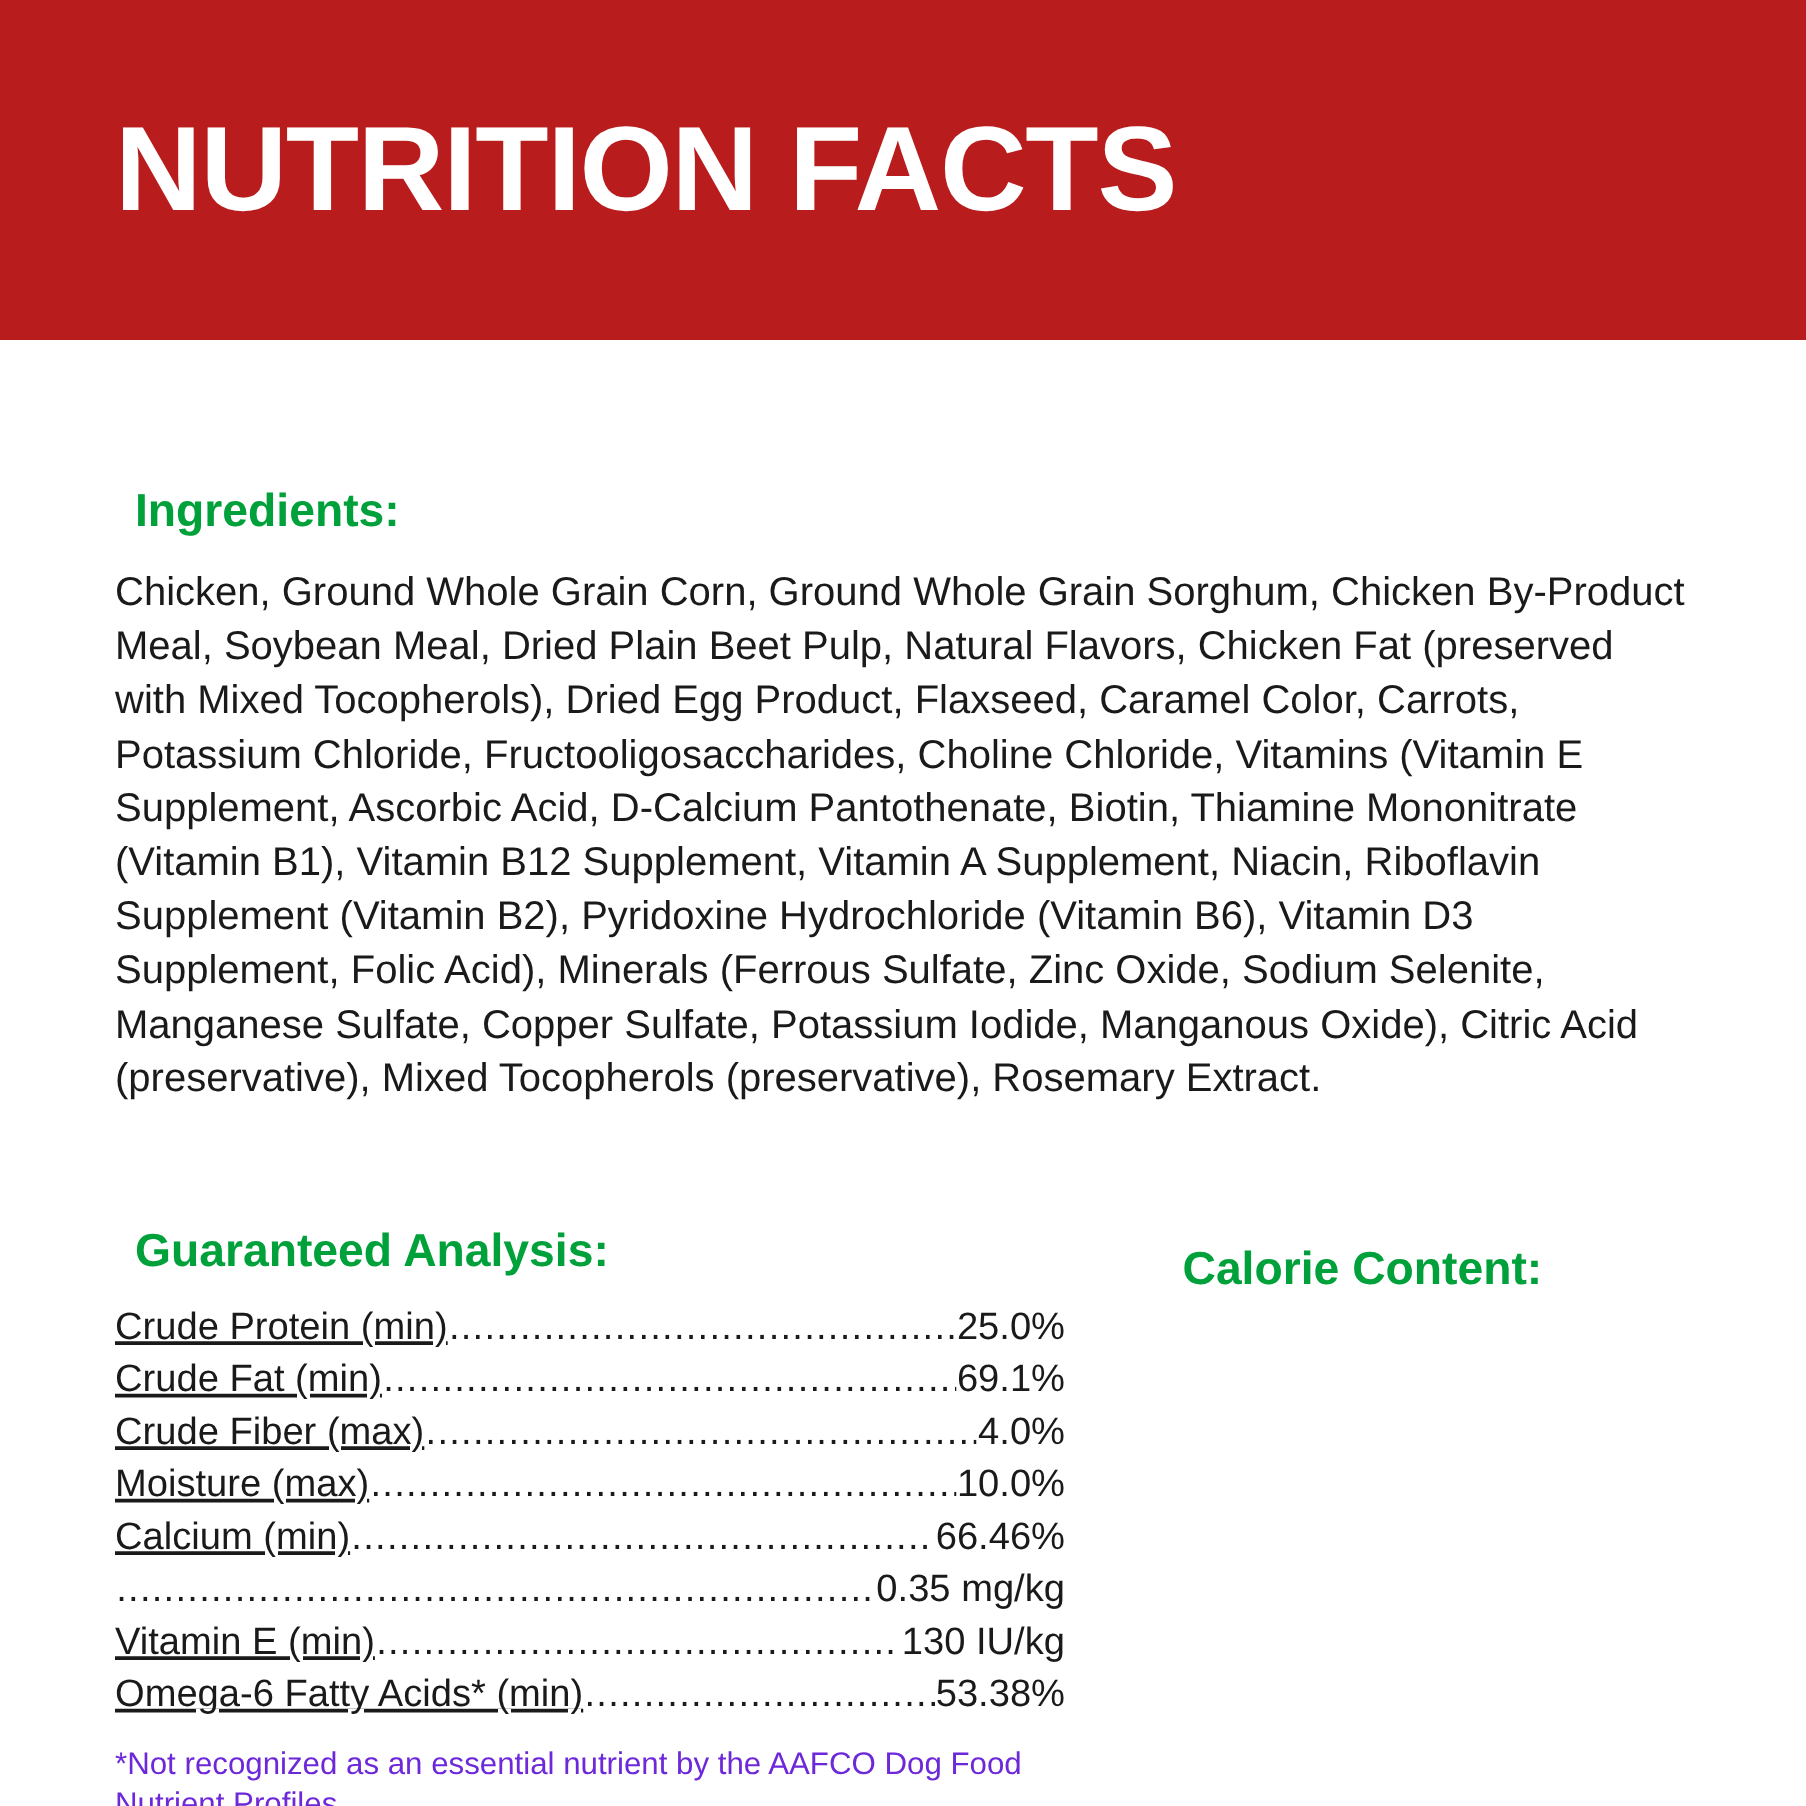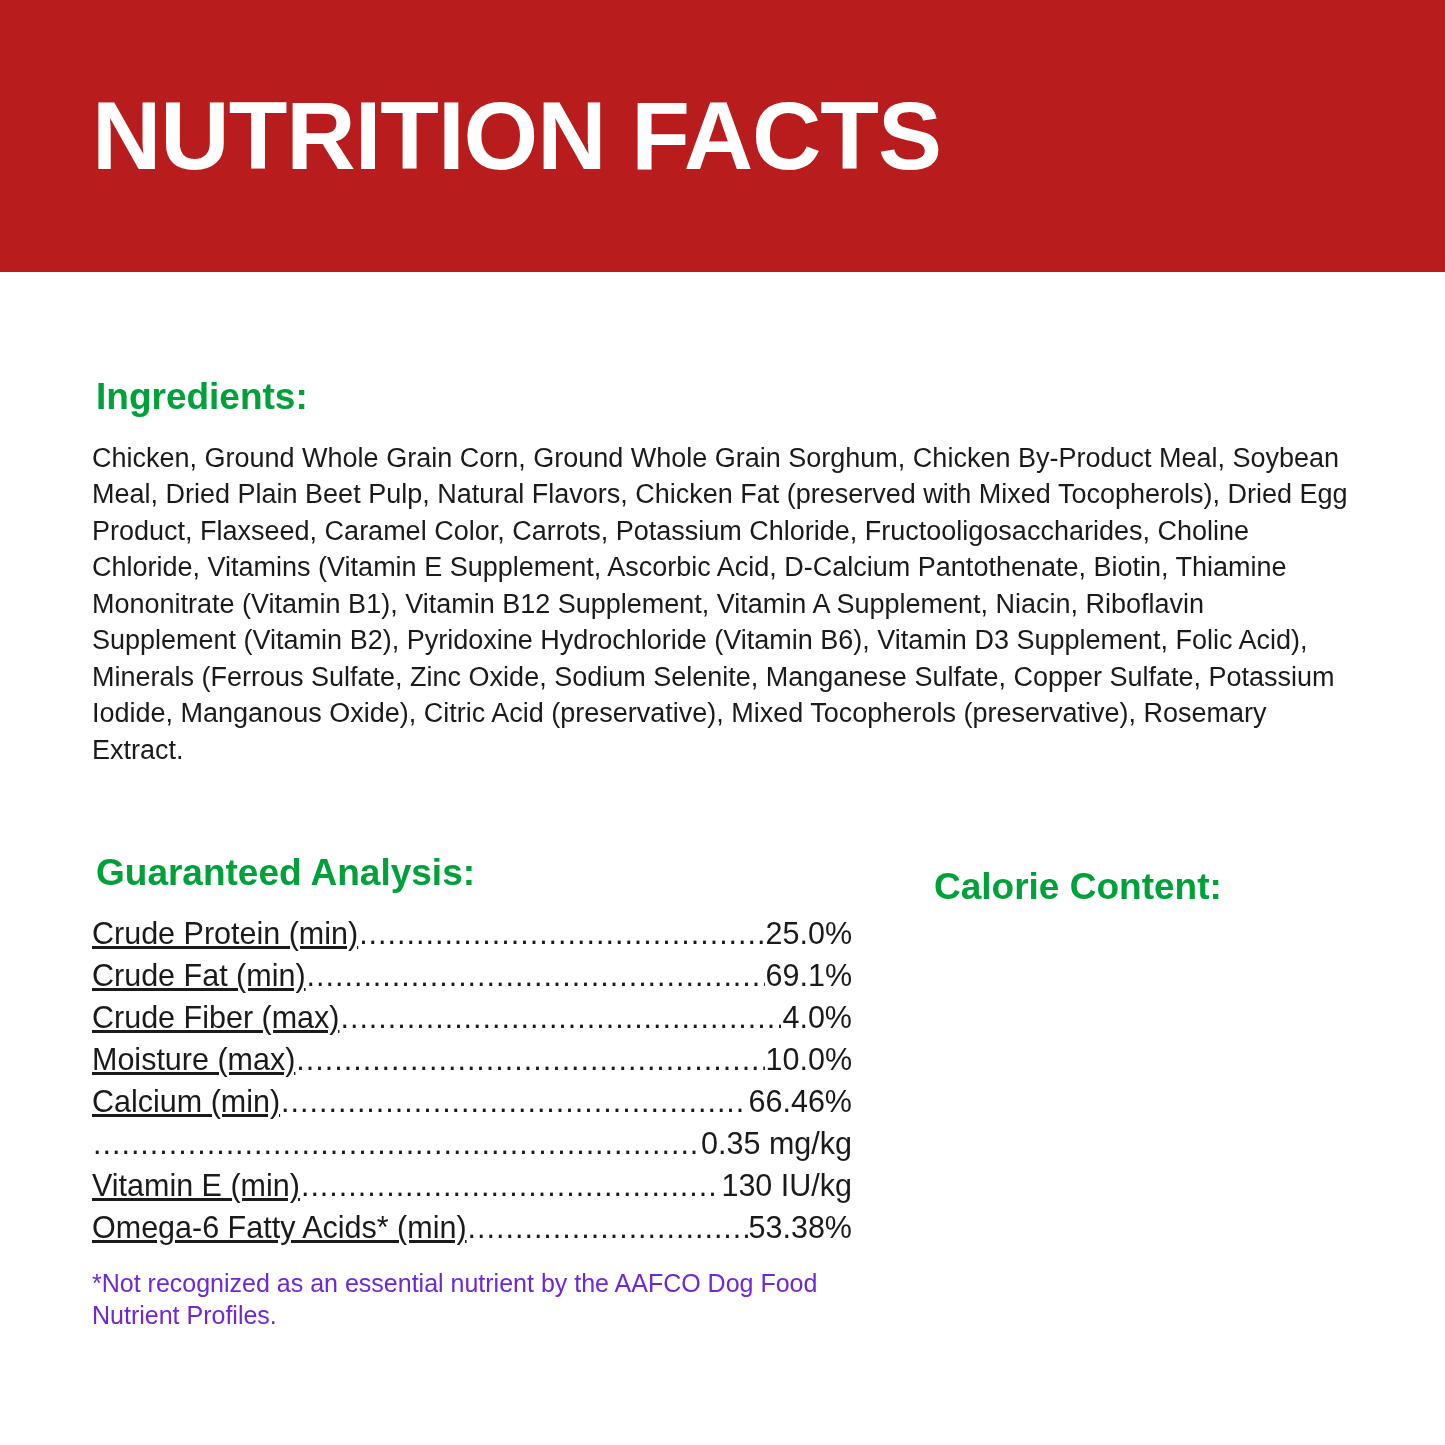--- a/index.html
+++ b/index.html
@@ -35,27 +35,27 @@
     line-height: 1;
   }
   .content {
     padding: 0 92px;
     box-sizing: border-box;
   }
   .section-heading {
     color: #00a13a;
     font-weight: bold;
     font-size: 37px;
-    margin: 4px;
+    margin: 16px;
   }
   .ingredients-heading {
     padding-top: 100px;
   }
   .ingredients-body {
-    font-size: 27px;
+    font-size: 32px;
     line-height: 1.35;
     color: #1a1a1a;
     margin-top: 22px;
     max-width: 1262px;
   }
   .lower {
     display: flex;
     margin-top: 80px;
   }
   .col-left {

